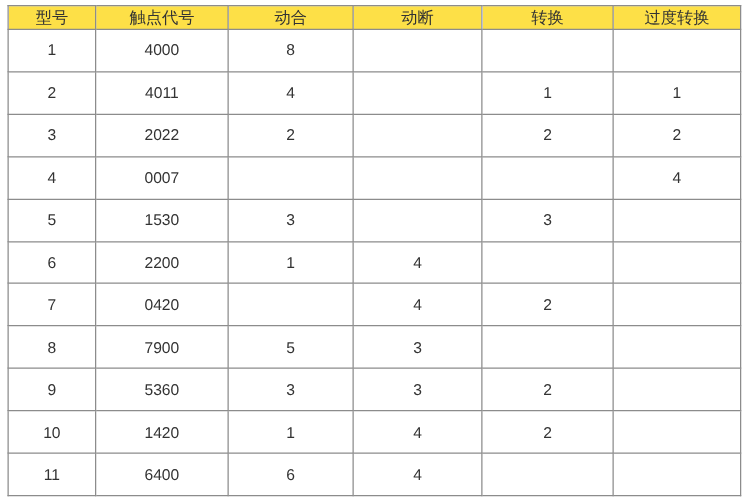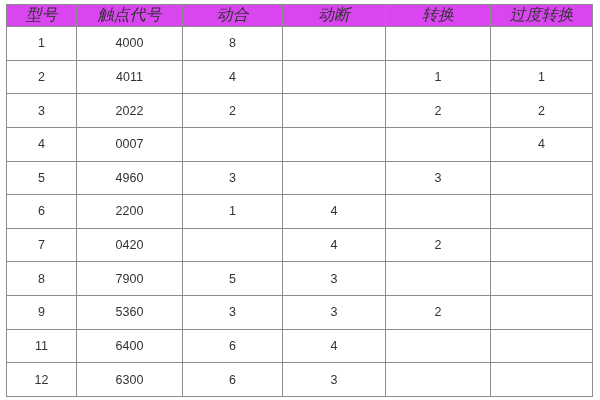--- a/index.html
+++ b/index.html
@@ -30,24 +30,23 @@
   table.grid td {
     border: 1px solid #8c8c8c;
     text-align: center;
     vertical-align: middle;
     color: #333333;
     padding: 0;
     overflow: hidden;
     white-space: nowrap;
   }
   table.grid th {
-    font-size: 16px;
+    font-size: 13px;
     font-weight: normal;
-    background: #d946ef;
-    font-style: italic;
+    background: #fde047;
   }
   table.grid td {
     font-size: 12.5px;
     background: #ffffff;
   }
 </style>
 </head>
 <body>
 
 <div class="page">
@@ -98,21 +97,21 @@
         <tr>
           <td>4</td>
           <td>0007</td>
           <td></td>
           <td></td>
           <td></td>
           <td>4</td>
         </tr>
         <tr>
           <td>5</td>
-          <td>4960</td>
+          <td>1530</td>
           <td>3</td>
           <td></td>
           <td>3</td>
           <td></td>
         </tr>
         <tr>
           <td>6</td>
           <td>2200</td>
           <td>1</td>
           <td>4</td>
@@ -137,30 +136,30 @@
         </tr>
         <tr>
           <td>9</td>
           <td>5360</td>
           <td>3</td>
           <td>3</td>
           <td>2</td>
           <td></td>
         </tr>
         <tr>
+          <td>10</td>
+          <td>1420</td>
+          <td>1</td>
+          <td>4</td>
+          <td>2</td>
+          <td></td>
+        </tr>
+        <tr>
           <td>11</td>
           <td>6400</td>
           <td>6</td>
           <td>4</td>
-          <td></td>
-          <td></td>
-        </tr>
-        <tr>
-          <td>12</td>
-          <td>6300</td>
-          <td>6</td>
-          <td>3</td>
           <td></td>
           <td></td>
         </tr>
       </tbody>
   </table>
 </div>
 
 </body></html>

